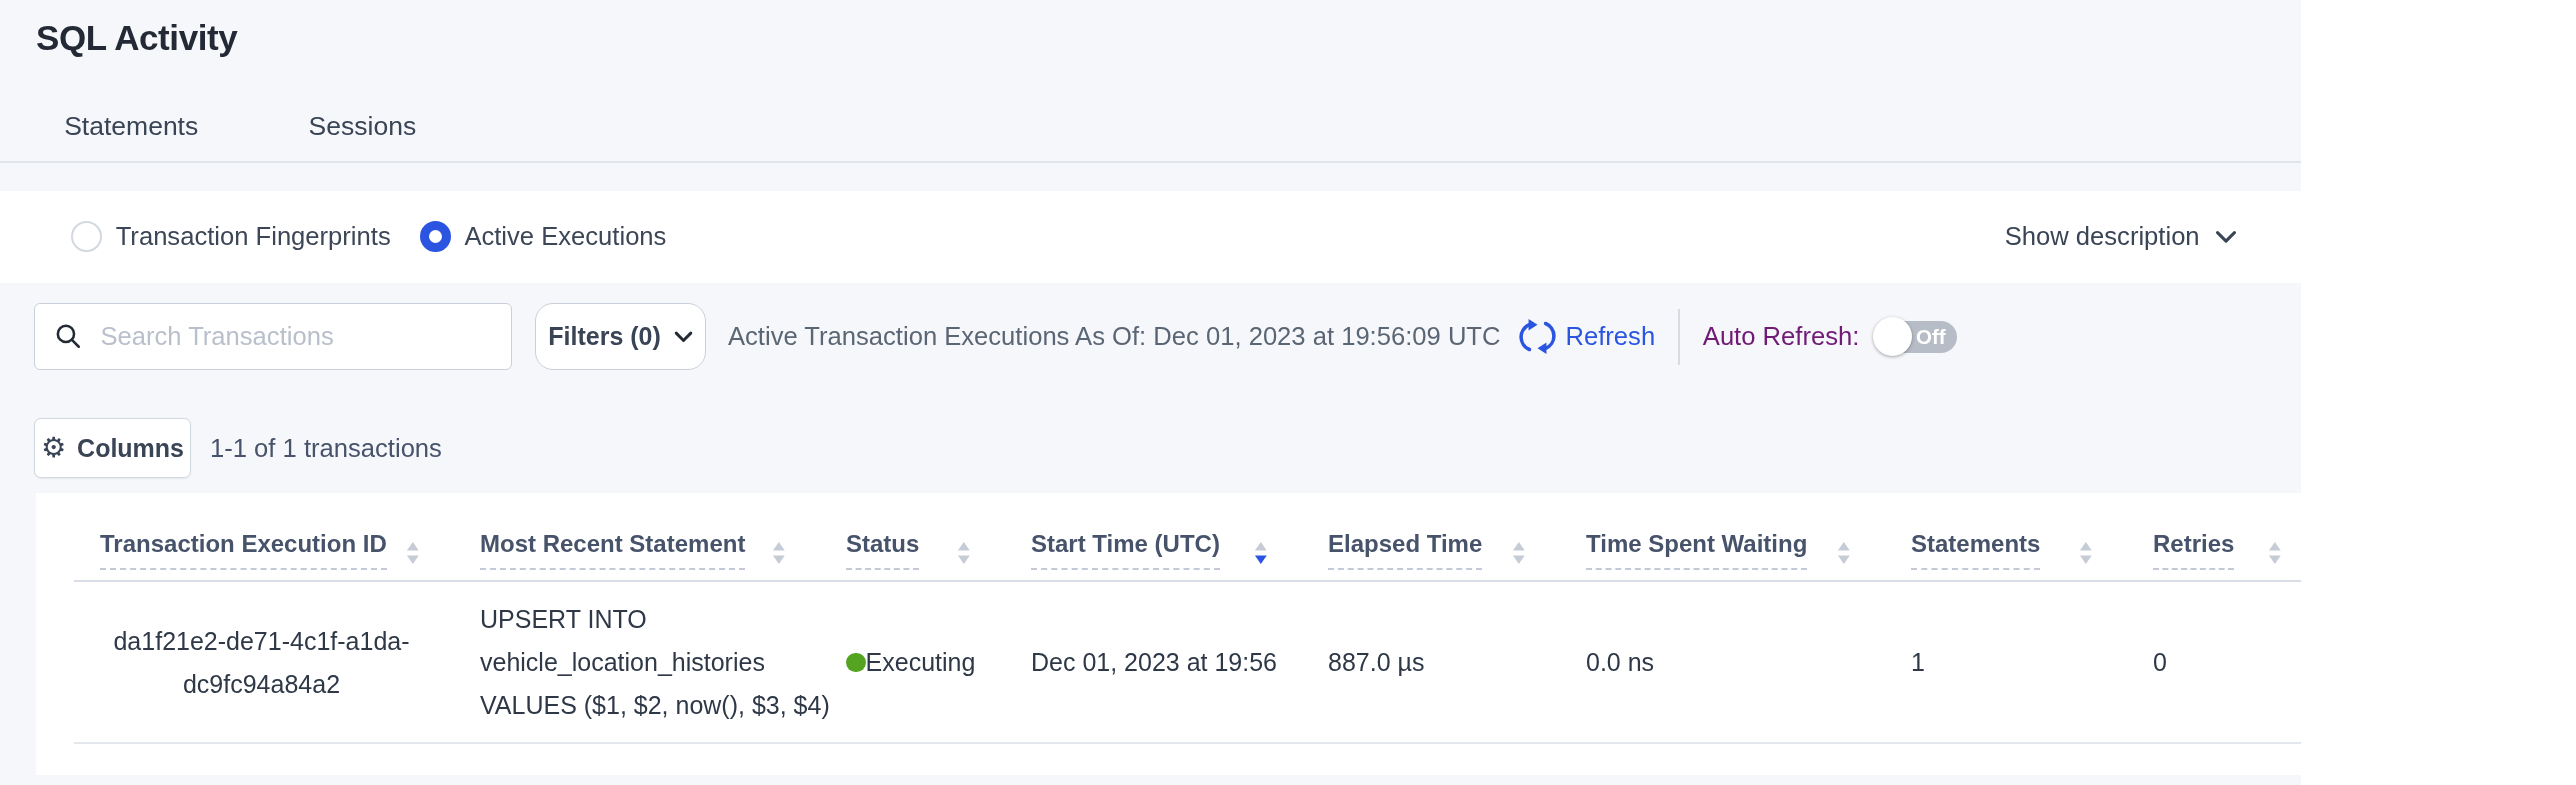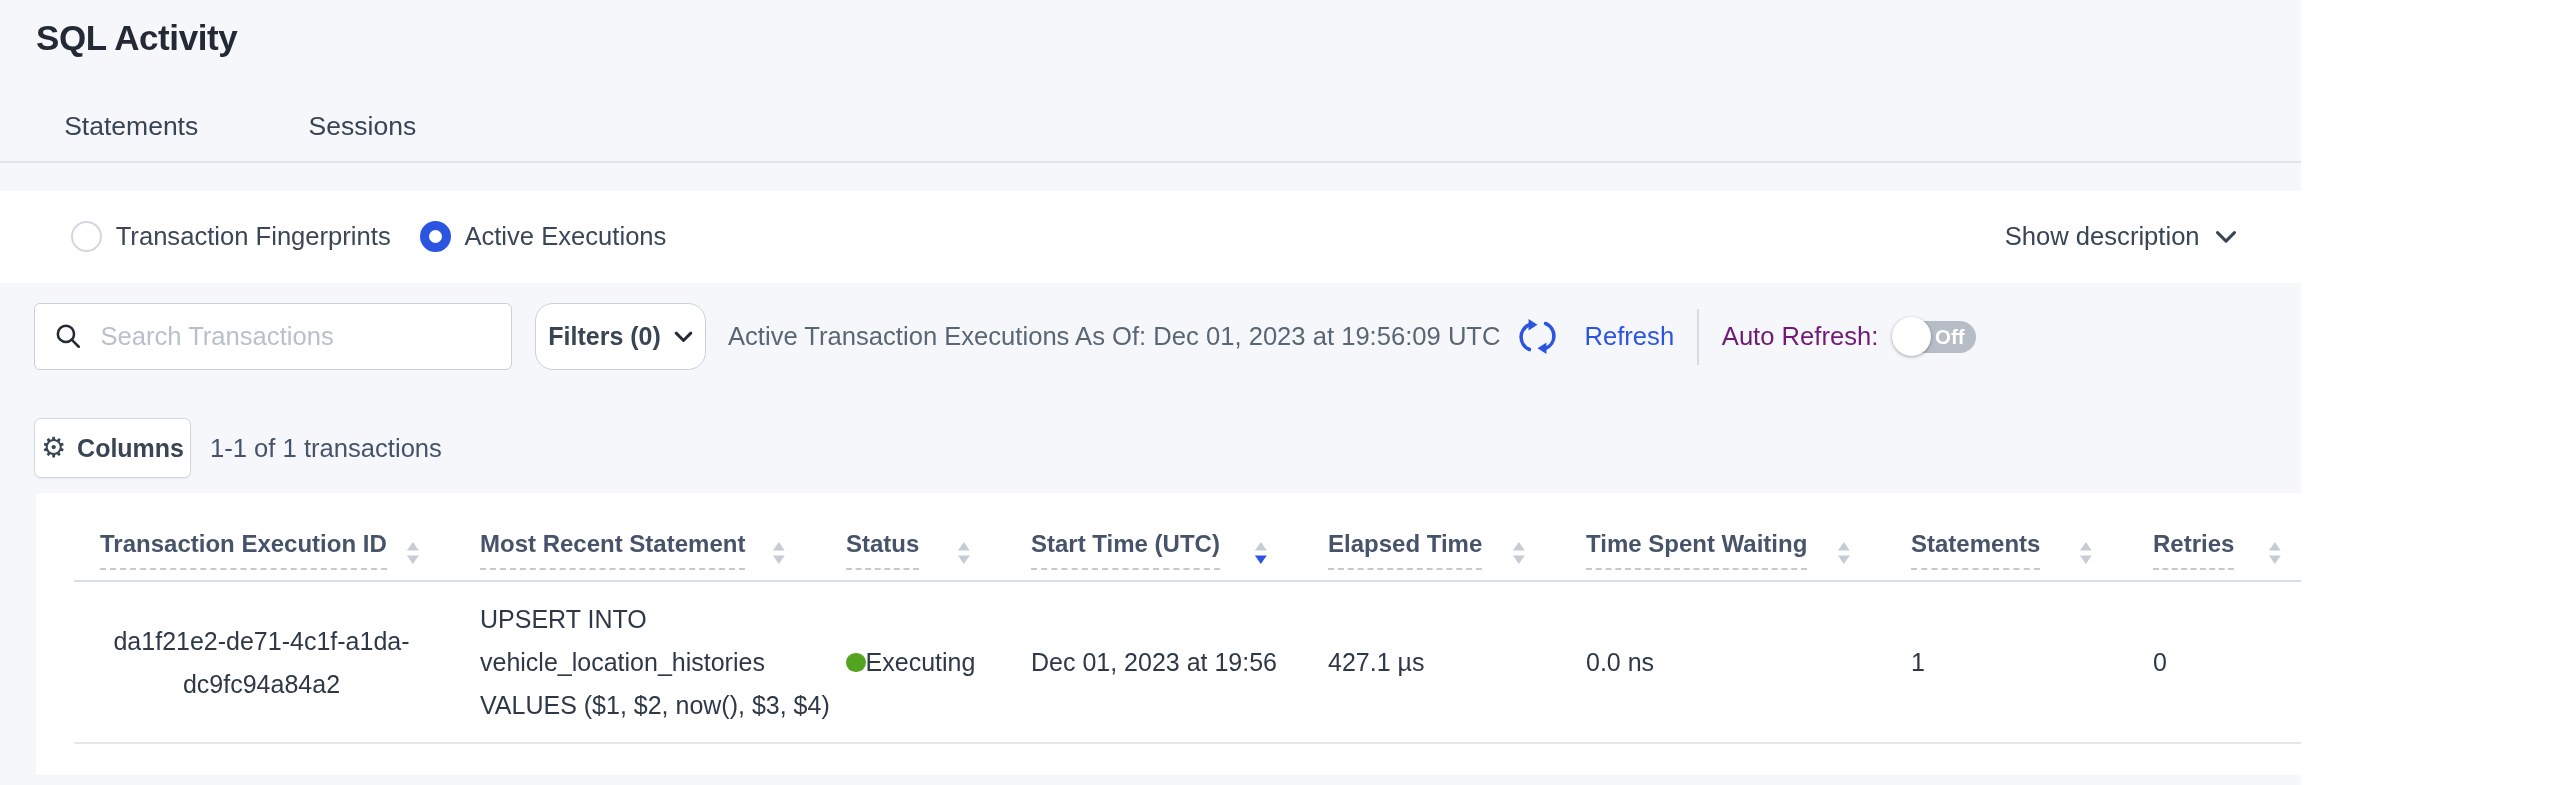--- a/index.html
+++ b/index.html
@@ -23,21 +23,21 @@
   .show-desc{margin-left:auto;display:flex;align-items:center;gap:15.4px;font-size:25.6px;color:#394455;cursor:pointer;}
 
   
   .controls-row{display:flex;align-items:center;margin:20.5px 34px 0 34px;height:67px;}
   .search-box{display:flex;align-items:center;width:478px;height:67px;box-sizing:border-box;background:#fff;border:1.7px solid #c9d0da;border-radius:6px;padding-left:19px;gap:15.4px;}
   .search-box input{border:none;outline:none;flex:1;font-size:25.6px;color:#242a35;font-family:inherit;background:transparent;min-width:0;}
   .search-box input::placeholder{color:#b9c0cb;}
   .btn{display:flex;align-items:center;justify-content:center;background:#fff;border:1.7px solid #c9d0da;border-radius:18px;box-sizing:border-box;cursor:pointer;font-family:inherit;}
   .filters-btn{margin-left:23px;width:171px;height:67px;gap:12.8px;font-size:25px;font-weight:700;color:#394455;}
   .asof{margin-left:22px;font-size:25.6px;color:#5a6674;white-space:nowrap;}
-  .refresh{display:flex;align-items:center;gap:28px;margin-left:17px;color:#2b55e0;font-size:25.6px;cursor:pointer;white-space:nowrap;}
+  .refresh{display:flex;align-items:center;gap:9px;margin-left:17px;color:#2b55e0;font-size:25.6px;cursor:pointer;white-space:nowrap;}
   .vdiv{width:1.7px;height:56px;background:#d7dce3;margin:0 23px;}
   .auto-label{font-size:25.6px;color:#701a75;white-space:nowrap;}
   .toggle{position:relative;margin-left:15.4px;width:82px;height:32px;border-radius:16px;background:#b7bdc6;cursor:pointer;display:flex;align-items:center;}
   .toggle .knob{position:absolute;left:-1.7px;top:-3.4px;width:39px;height:39px;border-radius:50%;background:#fff;box-shadow:0 0.9px 3.4px rgba(0,0,0,0.35);}
   .toggle .state{margin-left:auto;padding-right:11px;font-size:20.5px;font-weight:700;color:#fff;}
 
   
   .toolbar-row{display:flex;align-items:center;margin:48px 34px 0 34px;}
   .columns-btn{width:157px;height:60px;gap:11px;font-size:25px;font-weight:700;color:#394455;border:1.7px solid #d2d8e0;border-radius:6.8px;box-shadow:0 0.9px 1.7px rgba(60,70,90,0.08);}
   .gear{font-size:28px;line-height:28px;color:#394455;}
@@ -233,21 +233,21 @@
     <div class="tgrid trow">
       <div class="td td-id">da1f21e2-de71-4c1f-a1da-dc9fc94a84a2</div>
       <div class="td td-stmt">UPSERT INTO
 vehicle_location_histories
 VALUES ($1, $2, now(), $3, $4)</div>
       <div class="td td-status">
         <span class="dot"></span>
         <span>Executing</span>
       </div>
       <div class="td">Dec 01, 2023 at 19:56</div>
-      <div class="td">427.1 µs</div>
+      <div class="td">887.0 µs</div>
       <div class="td">0.0 ns</div>
       <div class="td">1</div>
       <div class="td">0</div>
       <div class="td">movr</div>
     </div>
 
   </div>
 
 </div>
 

